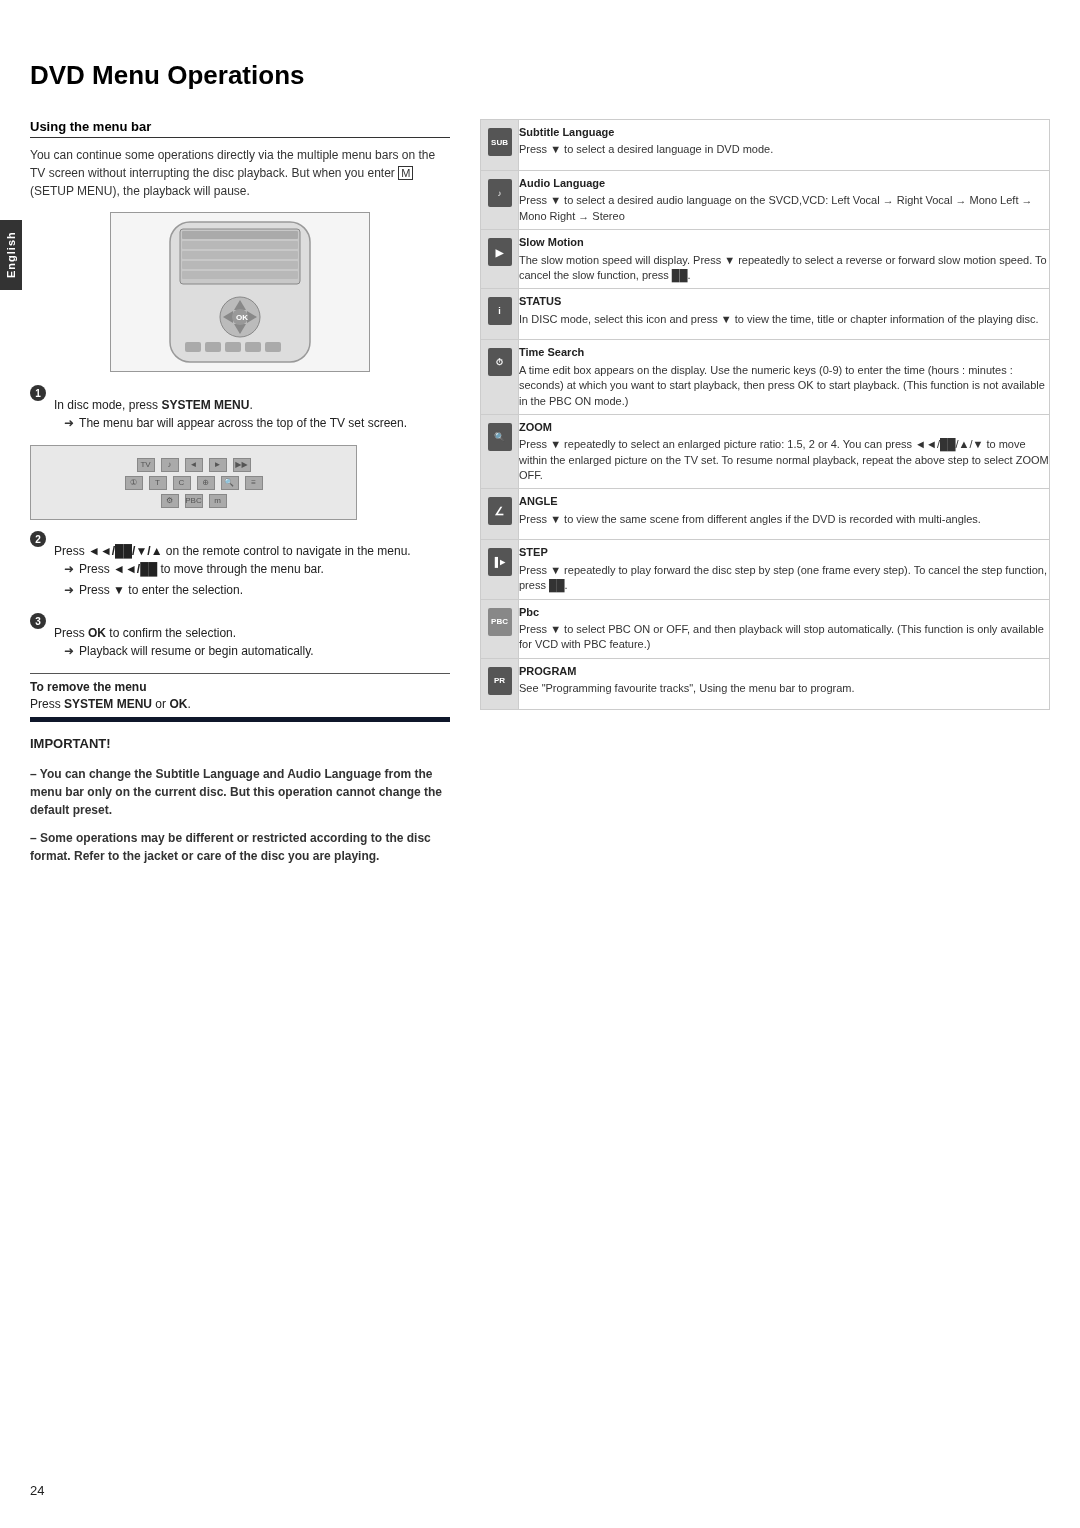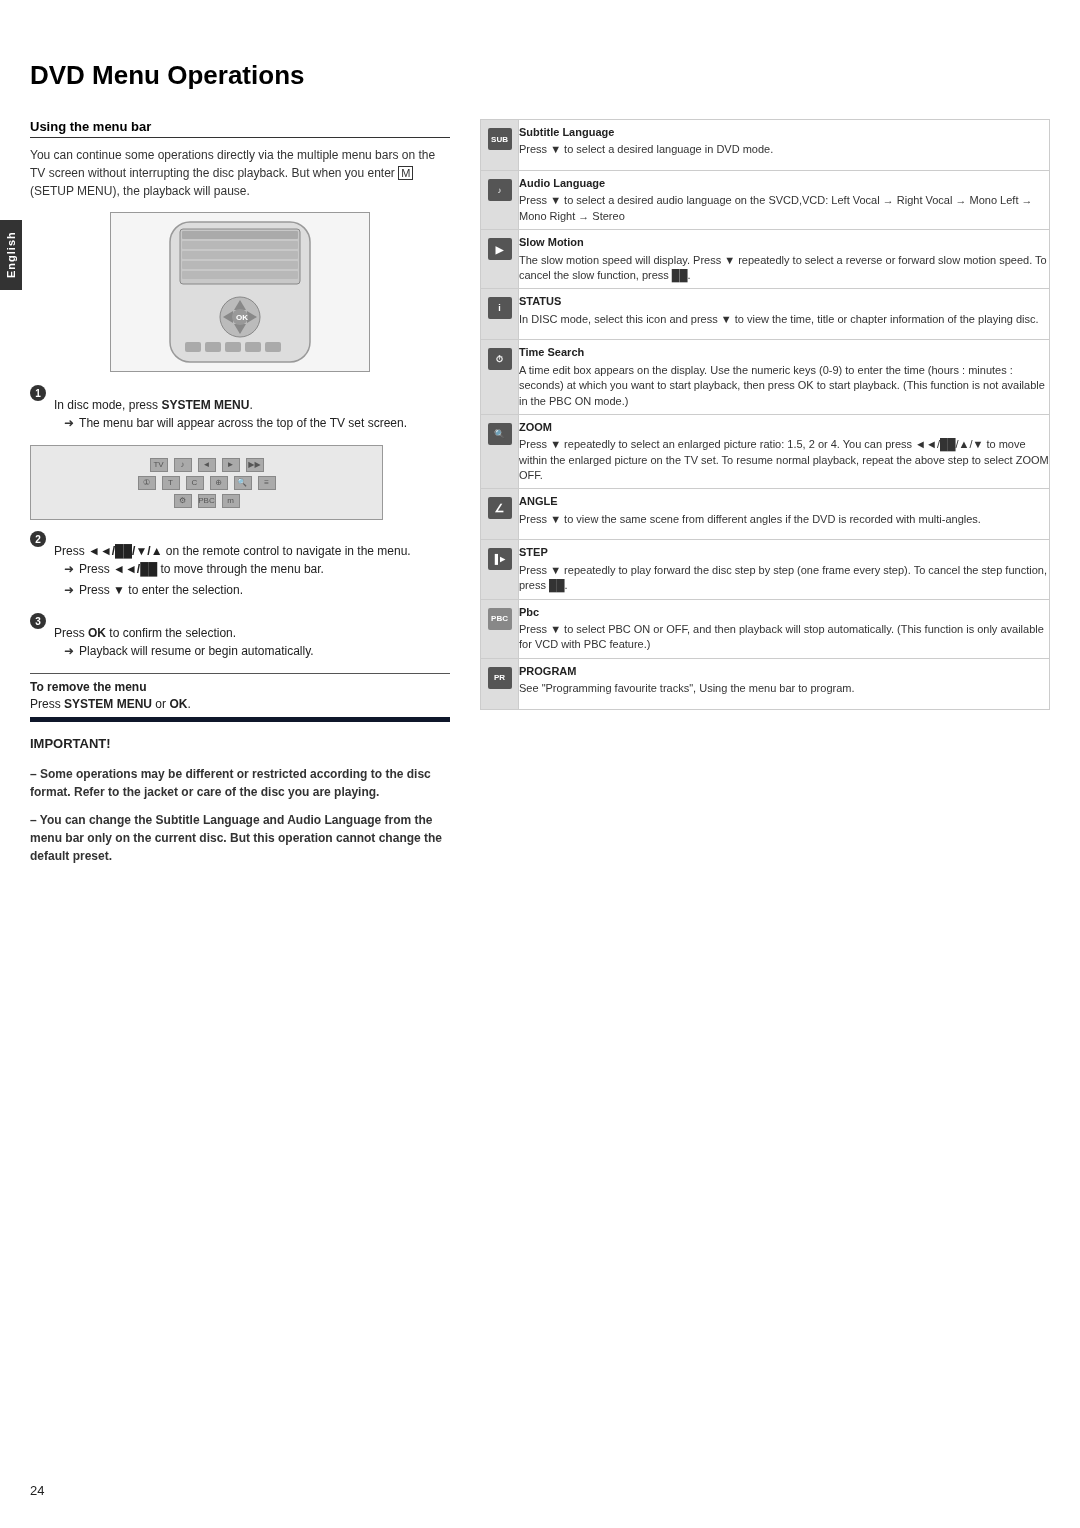--- a/index.html
+++ b/index.html
@@ -91,21 +91,21 @@
       justify-content: center;
       position: relative;
     }
     .remote-svg {
       width: 240px;
       height: 150px;
     }
     
     .menu-bar-image {
       border: 1px solid #999;
-      width: 353px;
+      width: 327px;
       height: 75px;
       margin: 10px 0;
       background: #e8e8e8;
       display: flex;
       flex-direction: column;
       align-items: center;
       justify-content: center;
       font-size: 10px;
       color: #555;
     }
@@ -200,21 +200,21 @@
       background: #ddd;
       border-right: 1px solid #ccc;
       display: flex;
       align-items: flex-start;
       justify-content: center;
       padding-top: 8px;
       flex-shrink: 0;
     }
     .feature-icon-inner {
       width: 24px;
-      height: 22px;
+      height: 28px;
       background: #666;
       border-radius: 2px;
       display: flex;
       align-items: center;
       justify-content: center;
       color: #fff;
       font-size: 9px;
       font-weight: bold;
     }
     .feature-icon-pbc {
@@ -358,22 +358,22 @@
           </div>
         </div>
 
         <div class="remove-menu-box">
           <div class="label">To remove the menu</div>
           <div>Press <strong>SYSTEM MENU</strong> or <strong>OK</strong>.</div>
         </div>
 
         <div class="important-box">
           <div class="important-title">IMPORTANT!</div>
+          <p style="margin-top:8px;"><strong>– You can change the Subtitle Language and Audio Language from the menu bar only on the current disc. But this operation cannot change the default preset.</strong></p>
           <p><strong>– Some operations may be different or restricted according to the disc format. Refer to the jacket or care of the disc you are playing.</strong></p>
-          <p style="margin-top:8px;"><strong>– You can change the Subtitle Language and Audio Language from the menu bar only on the current disc. But this operation cannot change the default preset.</strong></p>
         </div>
       </div>
 
       <div class="right-col">
 
         <div class="feature-row">
           <div class="feature-icon">
             <div class="feature-icon-inner" style="font-size:8px; background:#555;">SUB</div>
           </div>
           <div class="feature-content">

